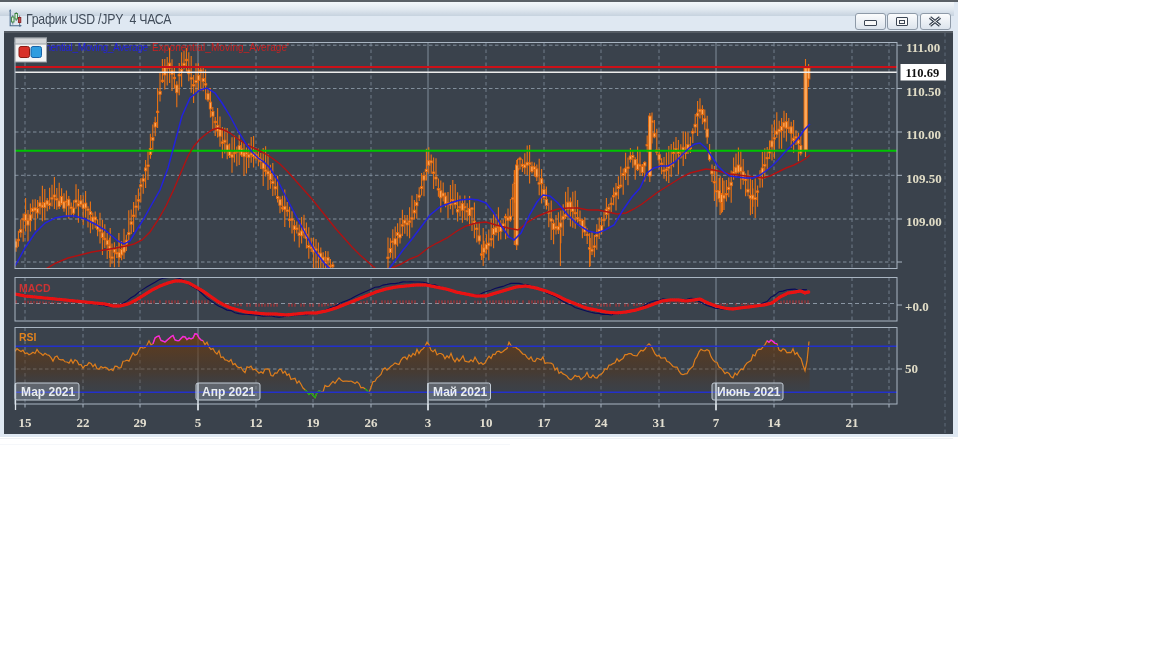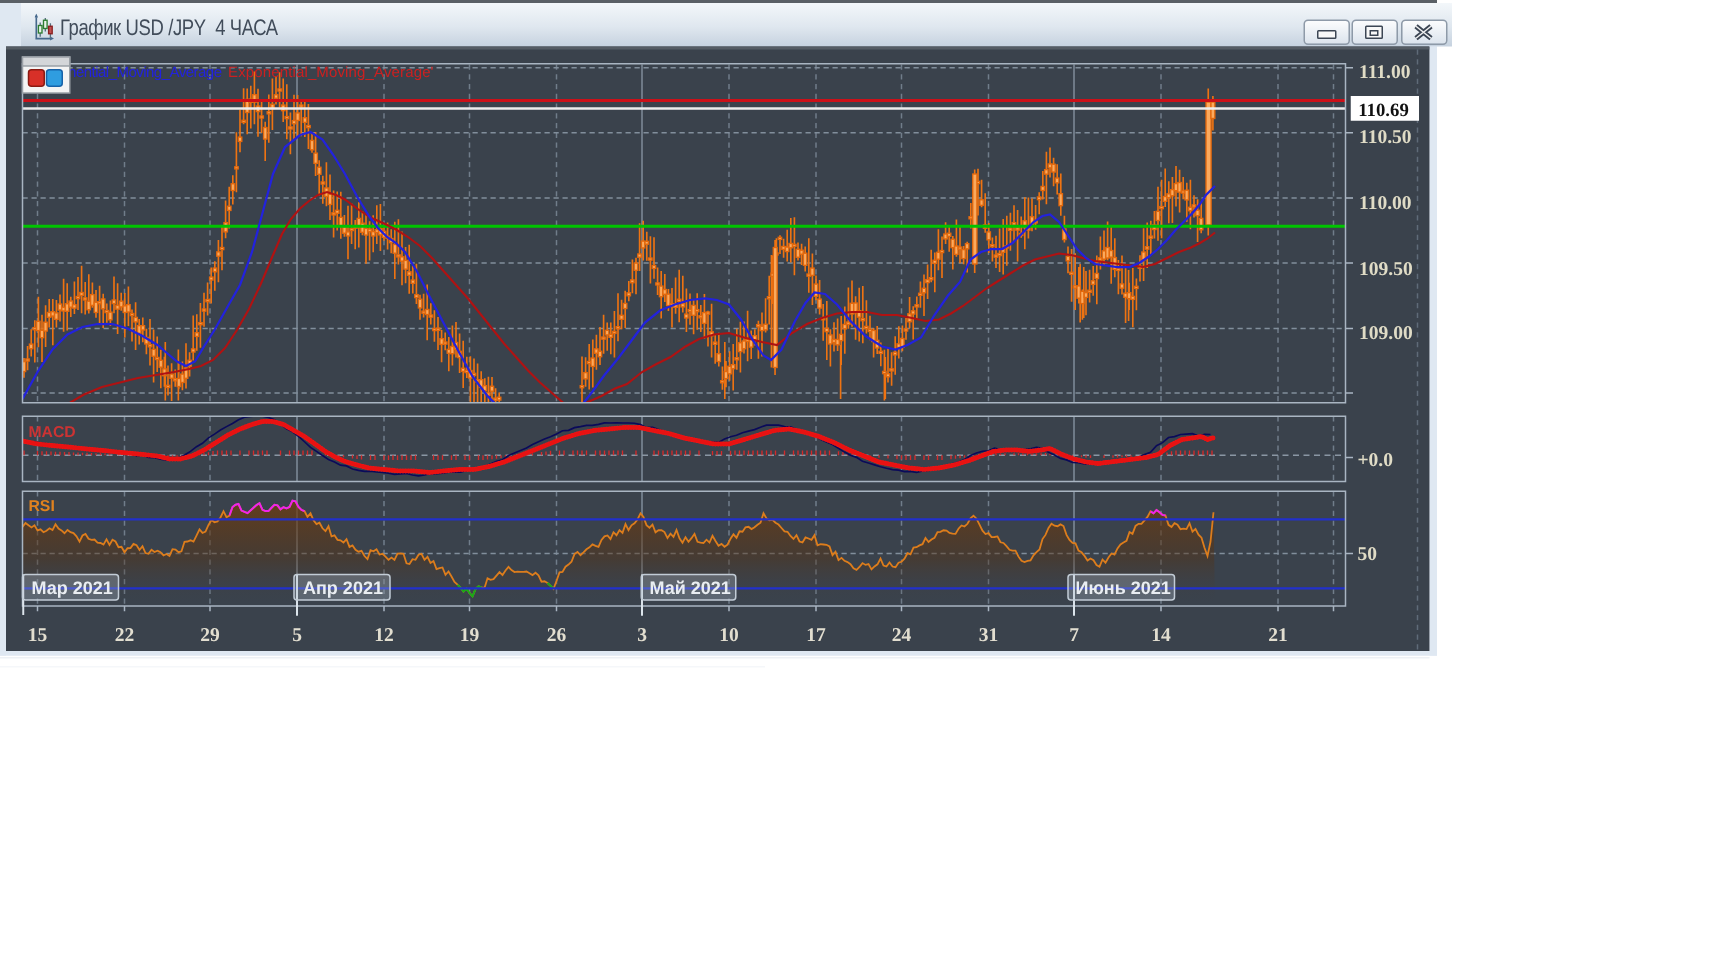--- a/index.html
+++ b/index.html
@@ -1,16 +1,16 @@
 <!DOCTYPE html>
 <html><head><meta charset="utf-8"><style>
 html,body{margin:0;padding:0;background:#ffffff;width:1152px;height:648px;overflow:hidden;font-family:"Liberation Sans",sans-serif;}
 #win{position:absolute;left:0;top:0;width:958px;height:437px;background:#dfe8f2;}
 #win::before{content:"";position:absolute;left:0;top:0;width:958px;height:2px;background:#5a6066;}
-#tb{position:absolute;left:14px;top:2px;width:954px;height:29px;background:linear-gradient(#f3f7fa,#dfe7ef 55%,#c6d2df);}
+#tb{position:absolute;left:0;top:2px;width:954px;height:14px;background:linear-gradient(#f3f7fa,#dfe7ef 55%,#c6d2df);}
 #ttl{position:absolute;left:26px;top:8px;font-size:15px;color:#414c5a;letter-spacing:-0.3px;transform:scaleX(0.82);transform-origin:0 0;white-space:nowrap;}
 .wb{position:absolute;top:10.5px;width:29px;height:15px;border:1px solid #8e9aa8;border-radius:3px;background:linear-gradient(#fbfcfd,#dce4ed);}
 #client{position:absolute;left:4px;top:31px;width:949px;height:403px;background:#3a424c;}
 #frameL{position:absolute;left:0;top:31px;width:4px;height:406px;background:#dfe8f2;}
 #frameR{position:absolute;left:953px;top:31px;width:5px;height:406px;background:#dfe8f2;}
 #frameB{position:absolute;left:0;top:434px;width:958px;height:3px;background:#dfe8f2;}
 </style></head>
 <body>
 <div id="win">
 <div id="tb">

